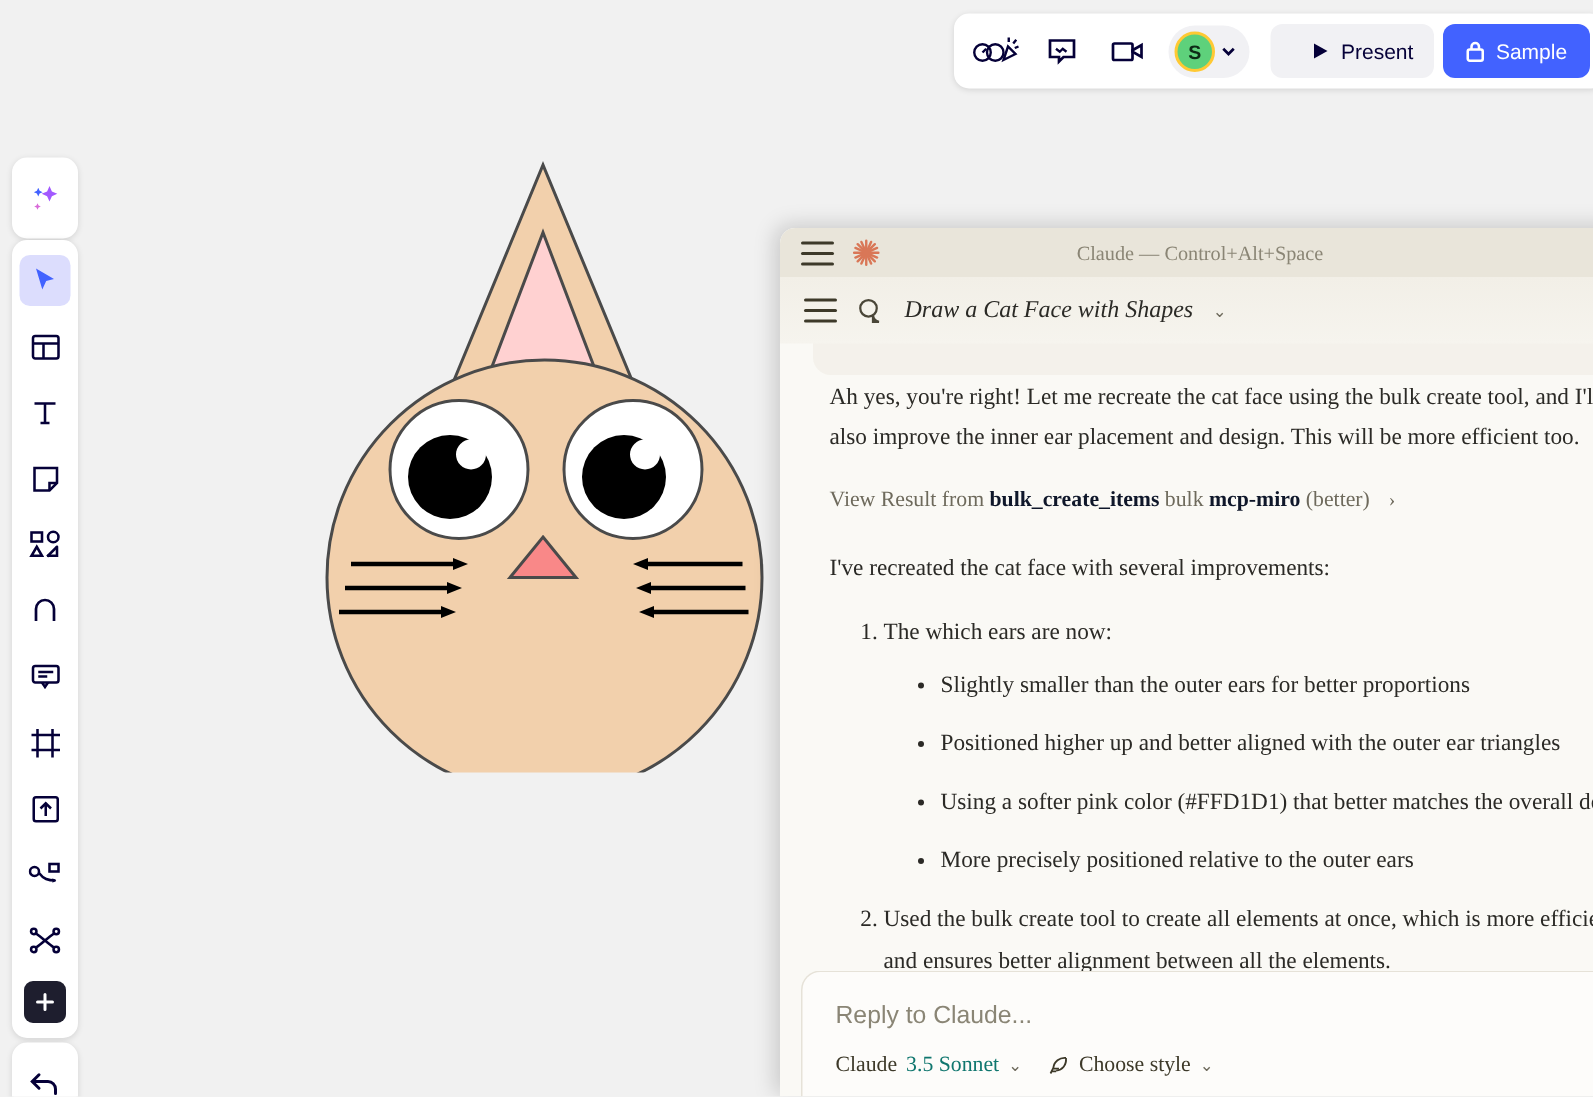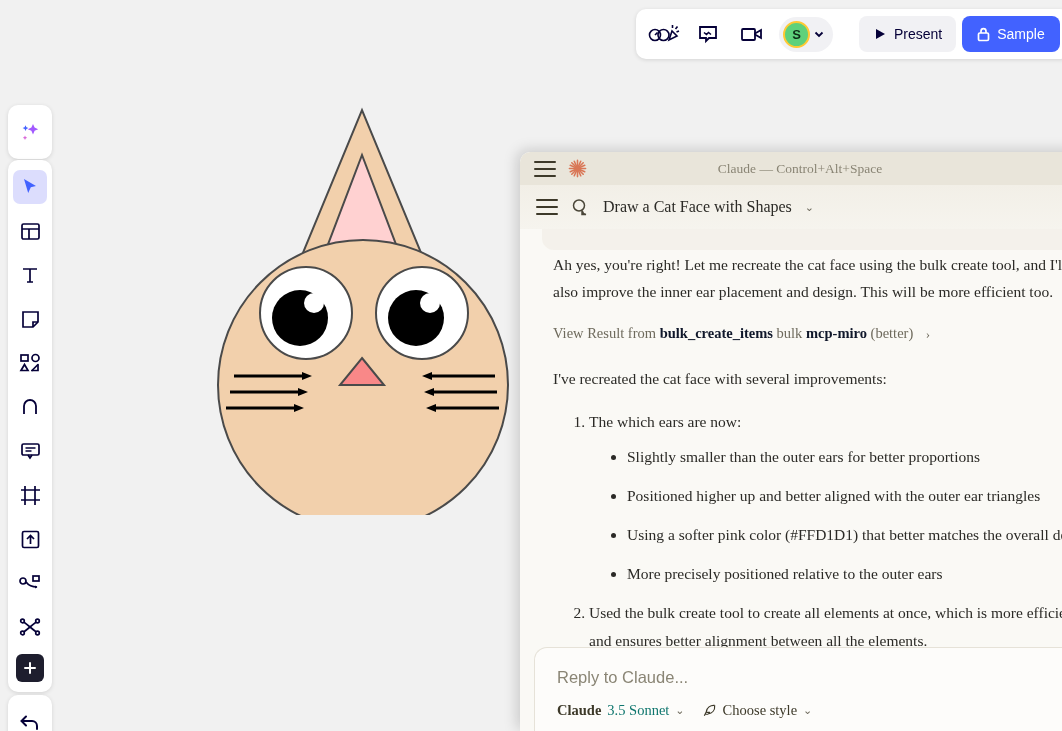--- a/index.html
+++ b/index.html
@@ -66,22 +66,22 @@
   }
   .avatar {
     width: 27px; height: 27px; border-radius: 50%;
     background: #5ED17B; border: 2.5px solid #FFC933;
     color: #0d2b16; font-size: 13px; font-weight: 700;
     display: flex; align-items: center; justify-content: center;
   }
   .present-btn {
     display: flex; align-items: center; gap: 8px;
     background: #f1f1f4; border-radius: 8px;
-    height: 36px; padding: 0 14px 0 16px;
-    font-size: 14px; color: #050038; cursor: pointer; margin-left: 20px;
+    height: 36px; padding: 0 14px 0 28px;
+    font-size: 14px; color: #050038; cursor: pointer; margin-left: 8px;
   }
   .share-btn {
     display: flex; align-items: center; gap: 7px;
     background: #4262ff; color: #fff;
     border-radius: 8px; height: 36px; padding: 0 15px;
     font-size: 14px; font-weight: 500; cursor: pointer;
   }
 
   
   .tool-card {
@@ -127,21 +127,21 @@
     font-family: "Liberation Serif", serif;
     pointer-events: none;
   }
   .claude-subbar {
     height: 44px; display: flex; align-items: center;
     gap: 13px; padding-left: 16px;
     background: linear-gradient(#f2efe7, #f6f4ee);
     position: relative; z-index: 3;
   }
   .claude-subbar .hamburger i { background: #3d3929; }
-  .conv-title { font-size: 16px; color: #2b2a26; white-space: nowrap; }
+  .conv-title { font-size: 16px; color: #2b2a26; white-space: nowrap; font-style: italic; }
   .chev { font-size: 11px; color: #6e6a5c; }
 
   .ghost-bubble {
     position: absolute; left: 542px; top: 205px;
     width: 540px; height: 45px;
     background: #eeebe2; border-radius: 12px;
     opacity: .55; z-index: 1;
   }
   .ghost-text {
     position: absolute; left: 572px; top: 196px;
@@ -178,21 +178,21 @@
     border-left: 1px solid #e6e2d8;
     border-top-left-radius: 13px;
     padding: 20px 0 0 22px;
   }
   .reply-ph { font-size: 16.5px; color: #8a8575; font-family: "Liberation Sans", sans-serif; }
   .input-footer {
     display: flex; align-items: center; gap: 17px;
     margin-top: 15px; font-size: 14.5px; color: #3d3929;
   }
   .model-sel, .style-sel { display: flex; align-items: center; gap: 6px; cursor: pointer; }
-  .model-sel .brand { font-weight: 700; }
+  .model-sel .brand { font-weight: 400; }
   .model-sel .ver { color: #0f766e; }
 </style>
 </head>
 <body>
 
 <div id="root">
 
   <div class="canvas">
     <svg class="cat-svg" width="340" height="420" viewBox="0 0 340 420">
 

